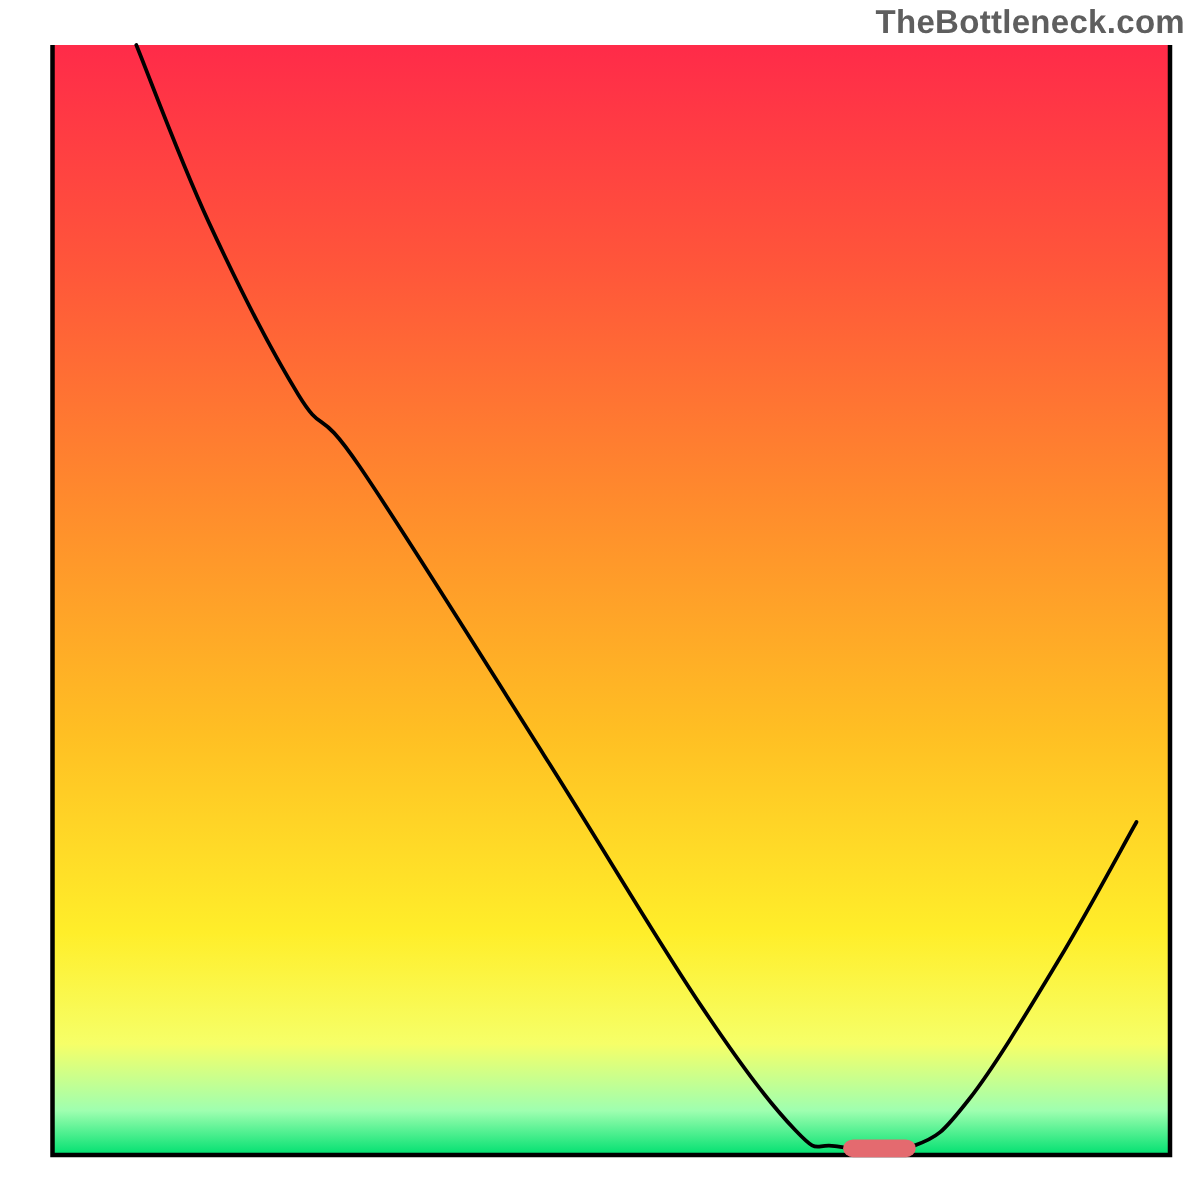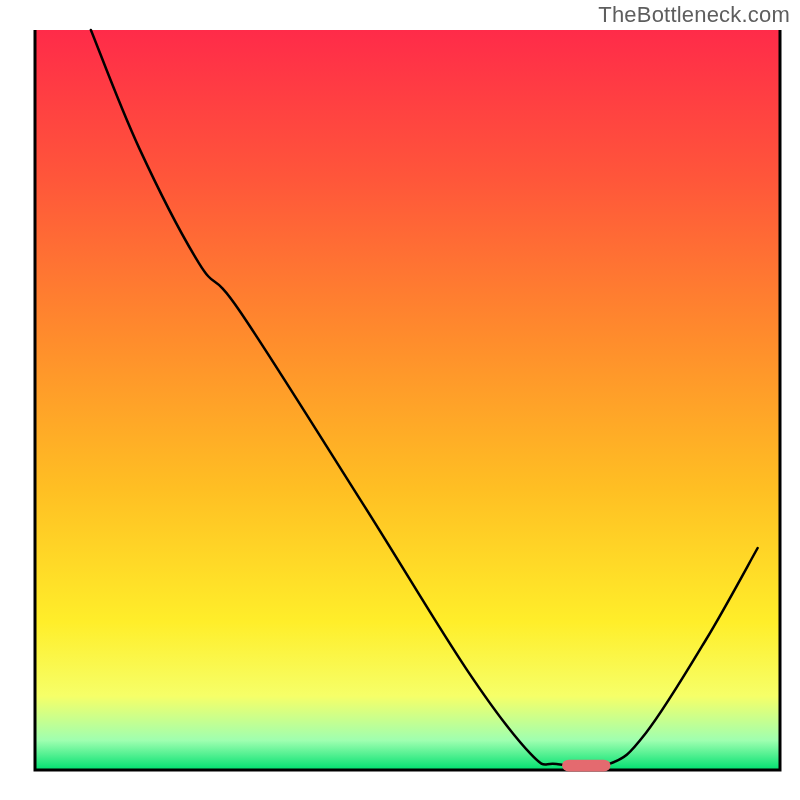--- a/index.html
+++ b/index.html
@@ -17,21 +17,21 @@
     height: 800px;
   }
   svg {
     display: block;
   }
   .watermark {
     position: absolute;
     top: 2px;
     right: 10px;
     font-size: 22px;
-    font-weight: 400;
+    font-weight: 700;
     color: #5e5e5e;
     letter-spacing: 0.2px;
     user-select: none;
   }
 </style>
 </head>
 <body>
 
 <div class="canvas-wrap">
 

